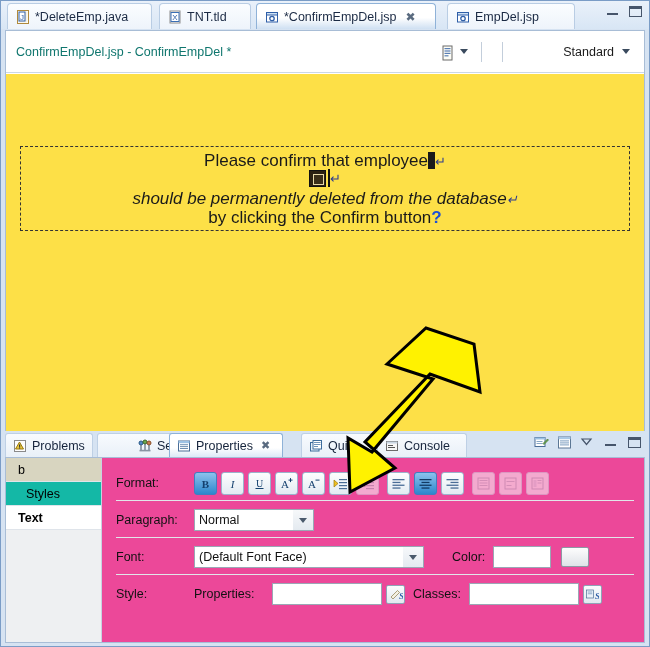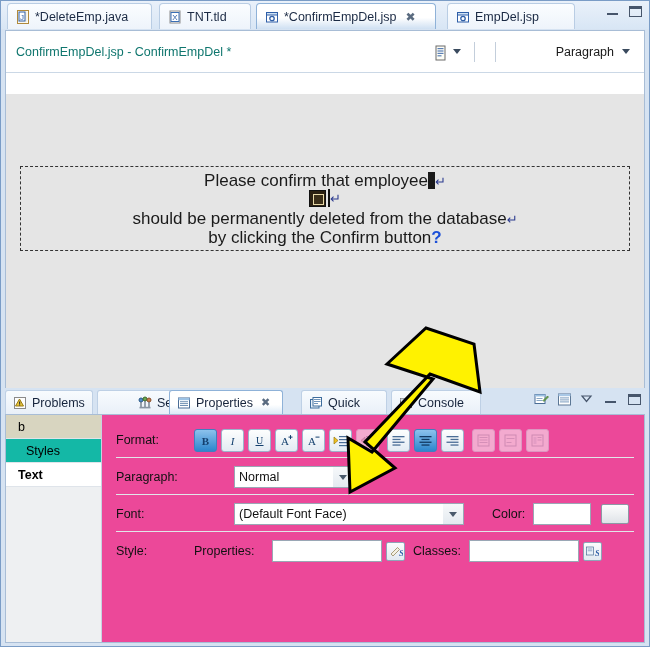--- a/index.html
+++ b/index.html
@@ -67,31 +67,31 @@
     display:flex; align-items:center; padding:0 10px;
     background:#ffffff;
     font-size:12.5px;
   }
   .tb-title { flex:1; color:#0f766e; }
   .tb-sep { width:1px; height:20px; background:#c3cedb; margin:0 10px; }
   .tb-caret { width:0;height:0;border-left:4px solid transparent;border-right:4px solid transparent;border-top:5px solid #3a4a5e; }
   .tb-btn { display:flex; align-items:center; gap:5px; padding:2px 3px; }
   .tb-standard { font-size:12.5px; color:#1a1a1a; display:flex; align-items:center; gap:8px; padding-right:4px; }
 
-  .canvas { position:absolute; left:0; top:43px; right:0; bottom:24px; background:#e5e5e5; overflow:hidden;margin-top:20px; }
+  .canvas { position:absolute; left:0; top:43px; right:0; bottom:24px; background:#fde047; overflow:hidden; }
 
   .dashbox {
     position:absolute; left:14px; top:72px; right:14px; height:85px;
     border:1px dashed #333;
     text-align:center;
     font-family:"Liberation Sans", sans-serif;
   }
   .dline { font-size:17px; color:#1a1a1a; line-height:1.0; white-space:nowrap; }
   .dline.l1 { margin-top:5px; }
-  .dline.l3 { margin-top:3px; }
+  .dline.l3 { margin-top:3px;font-style:italic; }
   .dline.l4 { margin-top:2px; }
   .pilcrow { color:#2b3a8f; font-size:13px; vertical-align:baseline; }
   .sel-caret { display:inline-block; width:7px; height:17px; background:#1a1a1a; vertical-align:-3px; }
   .qmark { color:#1b4fd8; font-weight:bold; }
   .tagicon {
     display:inline-block; width:17px; height:17px;
     background:#2b2112; border:1px solid #111;
     vertical-align:middle; position:relative;
   }
   .tagicon::after {
@@ -106,21 +106,21 @@
     background:#ffffff; border-top:1px solid #cbd8e6;
     display:flex; align-items:stretch; font-size:12px;
   }
   .dtab { display:flex; align-items:center; padding:0 7px; border-right:1px solid #c9d4e1; color:#141414; }
   .dtab.sel { background:#ffffff; font-weight:normal; }
   .dtab.un { background:#eef2f7; }
   .dfill { flex:1; background:#eef2f7; }
 
   
   .bottom {
-    position:absolute; left:0; right:0; bottom:0; height:258px;
+    position:absolute; left:0; right:0; bottom:0; height:215px;
     background:#d6e3f2;
   }
   .vtabstrip { position:relative; height:26px; }
   .vtab {
     position:absolute; top:2px; height:24px;
     display:flex; align-items:center; gap:5px; padding:0 7px;
     font-size:12.5px; white-space:nowrap; color:#16243c;
     border-top-left-radius:3px; border-top-right-radius:3px;
   }
   .vtab.inactive { background:linear-gradient(#f8fbfe,#e9f0f8); border:1px solid #bed0e5; border-bottom:none; }
@@ -154,21 +154,21 @@
   .fbtn svg { display:block; }
 
   select.ctrl, input.ctrl {
     font-family:"Liberation Sans", sans-serif; font-size:12.5px;
     border:1px solid #9aa7b5; background:#fff; height:22px; padding:0 4px;
     color:#111;
   }
   select.ctrl { -webkit-appearance:none; appearance:none;
     background-image:linear-gradient(#f6f8fa,#e4eaf0);
     background-repeat:no-repeat; background-position:right 0 top 0;
-    background-size:20px 100%; padding-right:24px;margin-left:40px; }
+    background-size:20px 100%; padding-right:24px; }
   .selwrap { position:relative; display:inline-block; }
   .selwrap::after { content:""; position:absolute; right:7px; top:9px;
     width:0;height:0;border-left:4px solid transparent;border-right:4px solid transparent;border-top:5px solid #4a5a6c; pointer-events:none;}
 
   .colorbox { width:58px; height:20px; border:1px solid #b9c3ce; background:#fff; margin-left:8px; }
   .colorswatch { width:28px; height:20px; border:1px solid #8d98a5; background:linear-gradient(#fdfdfd,#dfe3e8); margin-left:10px; border-radius:2px;}
 
   .smallbtn { width:19px; height:19px; border:1px solid #8fa3b8; background:linear-gradient(#fbfcfd,#e2e9f0);
               margin-left:4px; display:flex; align-items:center; justify-content:center; border-radius:2px;}
 
@@ -254,21 +254,21 @@
             <rect x="3.5" y="10.2" width="4" height="1.2" fill="#5a7fb5"></rect>
           </svg>
         </span>
         <span class="tb-caret"></span>
       </span>
 
       <span class="tb-sep"></span>
       <span class="tb-sep" style="margin-right:60px;"></span>
 
       <span class="tb-standard">
-        <span>Paragraph</span>
+        <span>Standard</span>
         <span class="tb-caret"></span>
       </span>
     </div>
 
     <div class="canvas">
       <div class="dashbox">
         <div class="dline l1">
           <span>Please confirm that employee</span><span class="sel-caret"></span><span class="pilcrow">↵</span>
         </div>
         <div class="dline l2">
@@ -351,21 +351,21 @@
             <rect x="1.5" y="3.5" width="8.5" height="8.5" fill="#e8f1fa" stroke="#3d6c9c"></rect>
             <rect x="4" y="1.5" width="8.5" height="8.5" fill="#ffffff" stroke="#3d6c9c"></rect>
             <rect x="5" y="3" width="6.5" height="1" fill="#6f94bb"></rect>
             <rect x="5" y="5" width="6.5" height="1" fill="#6f94bb"></rect>
             <rect x="5" y="7" width="4" height="1" fill="#6f94bb"></rect>
           </svg>
         </span>
         <span>Quick</span>
       </div>
 
-      <div class="vtab inactive" style="left:390px;width:90px;text-align:right;">
+      <div class="vtab inactive" style="left:376px;width:90px;text-align:right;">
         <span class="ficon">
           <svg width="14" height="14" viewBox="0 0 14 14">
             <rect x="1.5" y="2.5" width="11" height="9" fill="#f7f7f7" stroke="#6b6b6b"></rect>
             <rect x="1.5" y="2.5" width="11" height="2" fill="#c9d6e3"></rect>
             <rect x="3" y="6" width="5" height="1" fill="#555"></rect>
             <rect x="3" y="8" width="7" height="1" fill="#555"></rect>
           </svg>
         </span>
         <span>Console</span>
       </div>

